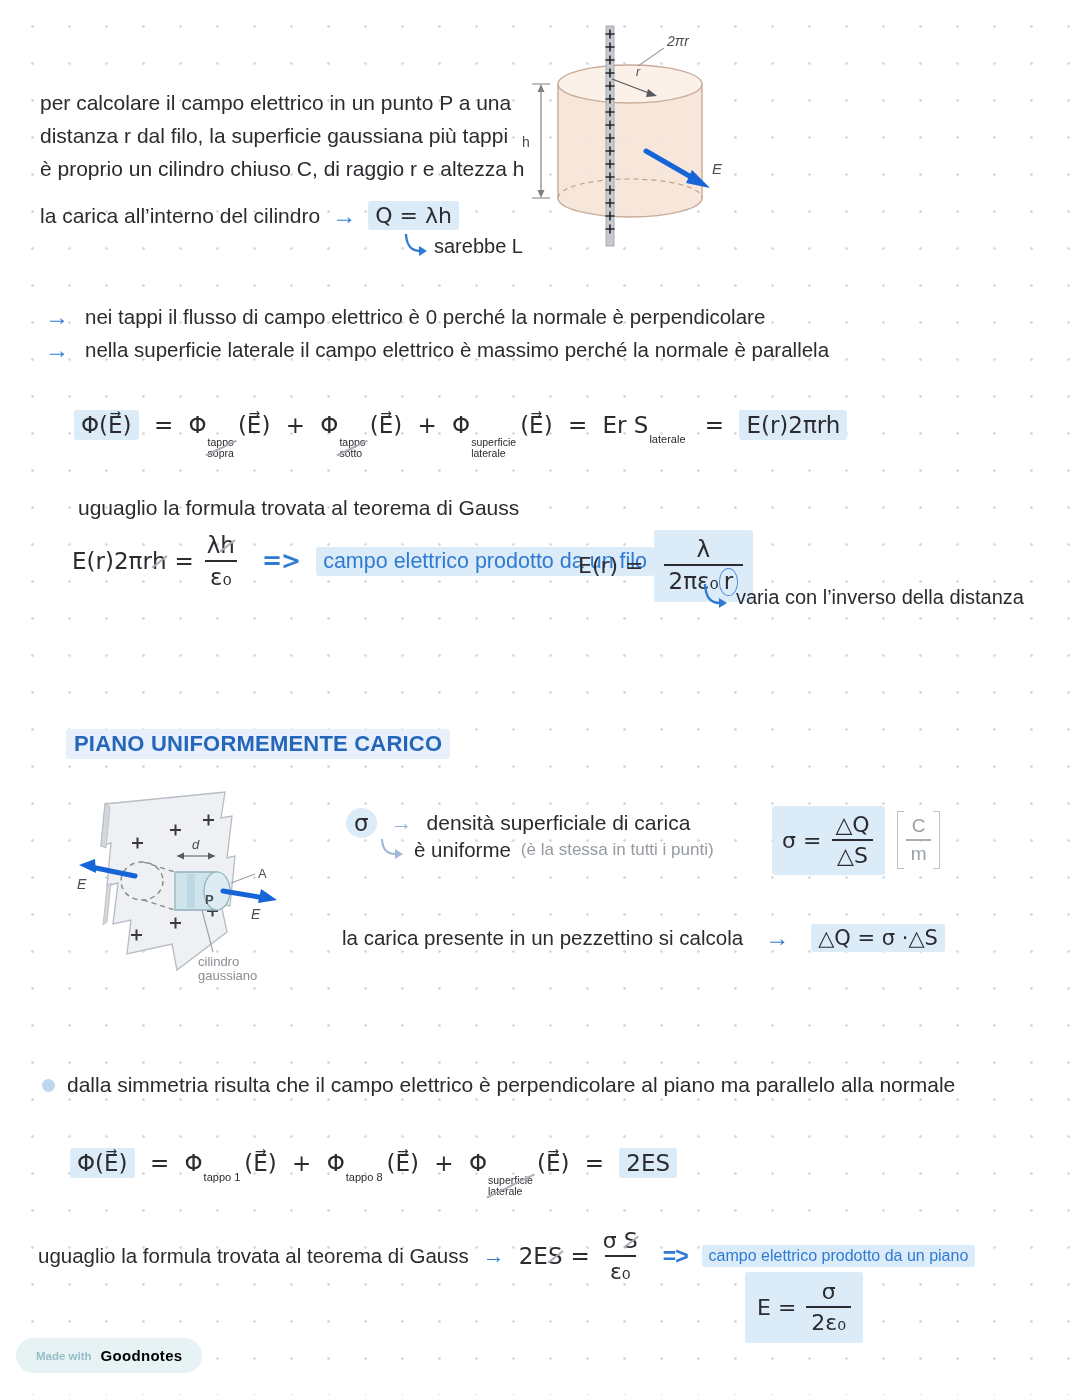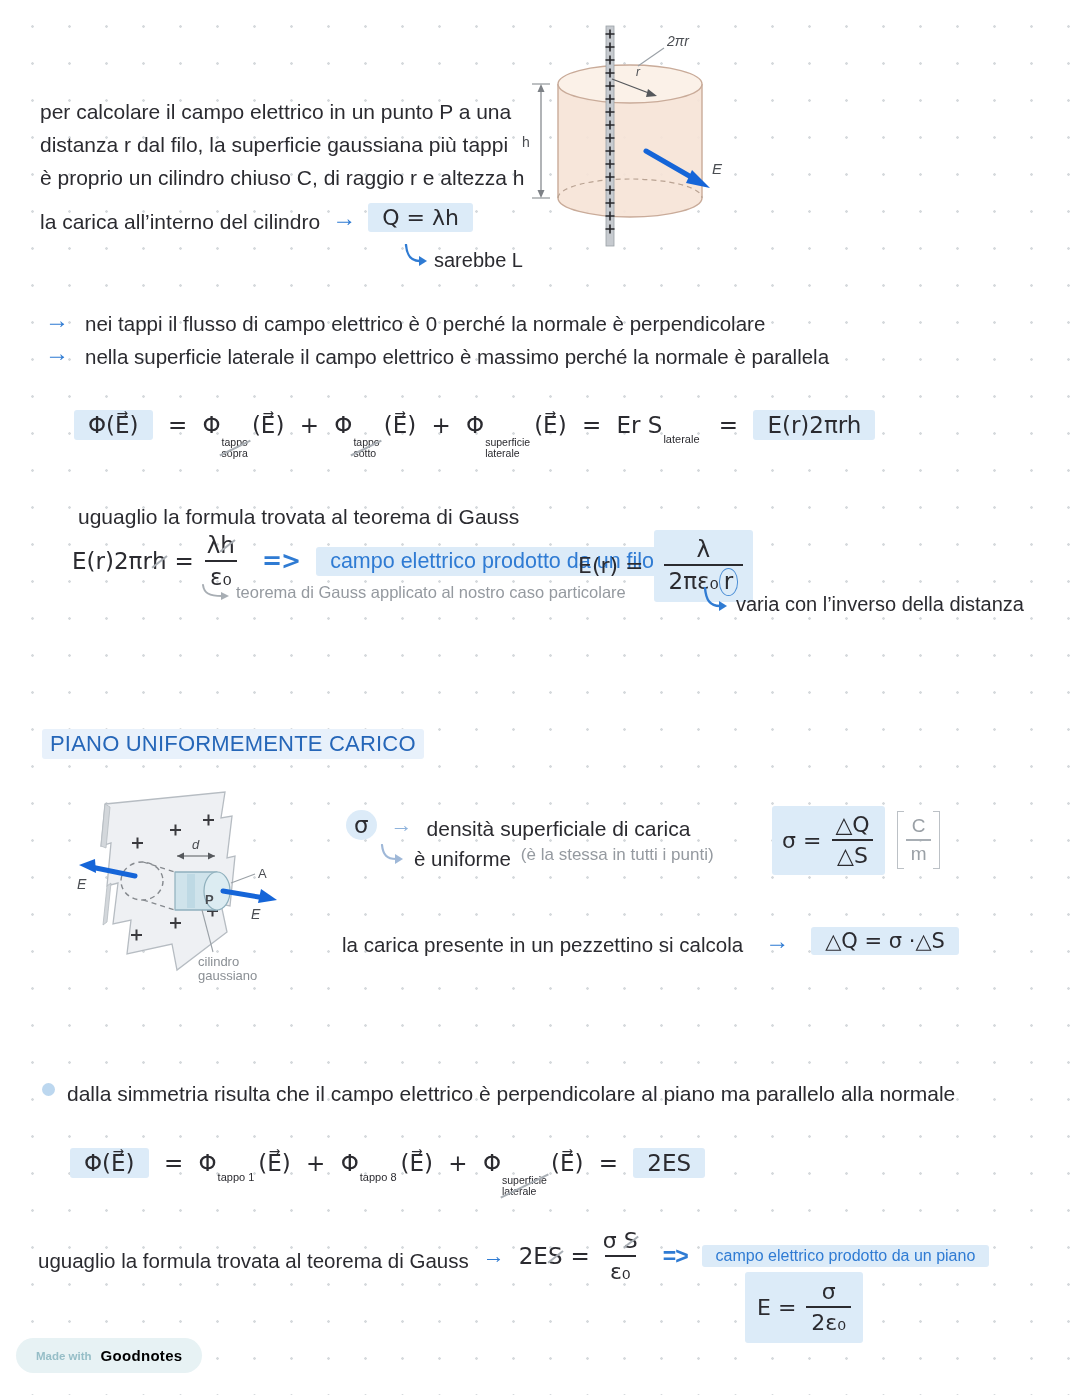--- a/index.html
+++ b/index.html
@@ -6,24 +6,24 @@
   html,body { background:#ffffff; }
   .page {
     position:relative; width:1080px; height:1395px; overflow:hidden;
     background-color:#ffffff;
     background-image:radial-gradient(circle, #d6dadd 1.2px, transparent 1.5px);
     background-size:37px 37px; background-position:14px 8px;
     font-family:"Liberation Sans", sans-serif;
     color:#2b2b30;
   }
   .abs { position:absolute; white-space:nowrap; }
-  .txt { font-size:21px; color:#2b2b30;margin-top:9px; }
+  .txt { font-size:21px; color:#2b2b30; }
   .small-gray { font-size:16.5px; color:#959aa0; }
   .blue { color:#2f7bd3; }
-  .hl { background:#dcebf8; border-radius:3px; padding:2px 14px; }
+  .hl { background:#dcebf8; border-radius:3px; padding:2px 7px; }
   .hl-soft { background:#e8f1fb; border-radius:3px; padding:2px 8px; }
   .arrow { color:#2f7bd3; font-weight:700; }
   .arrow-soft { color:#8fb3dc; font-weight:700; }
   .implies { color:#2f7bd3; font-weight:700; letter-spacing:-1px; margin:0 6px; }
   .formula { font-family:"DejaVu Sans", sans-serif; font-size:23px; }
   .frow { display:flex; align-items:center; }
   .para { line-height:33px; white-space:normal; width:520px; }
   .subs2 { display:inline-flex; flex-direction:column; align-items:flex-start;
            font-size:10.5px; line-height:1.08; transform:translateY(13px);
            margin:0 4px 0 1px; font-family:"Liberation Sans", sans-serif; }
@@ -40,21 +40,21 @@
   .frac .num { padding:0 5px 2px; }
   .frac .den { border-top:2px solid #2b2b30; padding:2px 5px 0; }
   .frac.gray .den { border-top-color:#a8aeb4; }
   .circled { display:inline-block; border:1.8px solid #4d8fd6; border-radius:50%;
              padding:0 4px; line-height:1.1; }
   .units { position:relative; color:#9aa0a6; padding:4px 9px; margin-left:12px; font-size:19px; }
   .units::before, .units::after { content:""; position:absolute; top:0; bottom:0; width:6px;
              border-top:1.6px solid #bcc1c6; border-bottom:1.6px solid #bcc1c6; }
   .units::before { left:0; border-left:1.6px solid #bcc1c6; }
   .units::after  { right:0; border-right:1.6px solid #bcc1c6; }
-  .title { font-size:22px; font-weight:400; color:#2566b8; letter-spacing:0.2px; }
+  .title { font-size:22px; font-weight:700; color:#2566b8; letter-spacing:0.2px;margin-left:24px; }
   .dot-bullet { width:13px; height:13px; border-radius:50%; background:#bcd7ef; display:inline-block; }
   .pill { display:flex; align-items:center; gap:9px; background:#e7f2f4;
           border-radius:22px; padding:9px 20px; }
   .pill .made { font-size:11.5px; color:#96bec7; font-weight:600; }
   .pill .brand { font-size:15px; color:#000000; font-weight:700; letter-spacing:0.3px;text-align:center; }
   .fig-label { font-family:"Liberation Sans", sans-serif; fill:#4a4d52; }
   .caption { fill:#8a8f94; }
 </style>
 </head>
 <body>
@@ -65,21 +65,21 @@
     <div>per calcolare il campo elettrico in un punto P a una</div>
     <div>distanza r dal filo, la superficie gaussiana più tappi</div>
     <div>è proprio un cilindro chiuso C, di raggio r e altezza h</div>
   </div>
 
   <div class="abs frow" style="left:40px; top:201px;">
     <span class="txt">la carica all’interno del cilindro</span>
     <span class="arrow" style="font-size:24px; margin:0 12px;">→</span>
     <span class="hl formula" style="font-size:22px;">Q = λh</span>
   </div>
-  <div class="abs frow" style="left:402px; top:240px;">
+  <div class="abs frow" style="left:402px; top:234px;">
     <svg width="26" height="24" viewBox="0 0 26 24">
       <path d="M4,1 C5,12 9,17 18,17" fill="none" stroke="#2f7bd3" stroke-width="2.4" stroke-linecap="round"></path>
       <path d="M17 12 L25 17 L17 22 Z" fill="#2f7bd3"></path>
     </svg>
     <span class="txt" style="margin-left:6px; font-size:20px;">sarebbe L</span>
   </div>
 
   <svg class="abs" style="left:520px; top:22px;" width="260" height="228" viewBox="0 0 260 228">
 
     <path d="M38,62 L38,176 A72,19 0 0 0 182,176 L182,62" fill="#f6e4d7" fill-opacity="0.92" stroke="#c9ab99" stroke-width="1.4"></path>
@@ -153,27 +153,20 @@
   <div class="abs frow formula" style="left:72px; top:532px;">
     <span><span>E(r)2πr</span><span class="struck-ch">h</span></span>
     <span style="margin:0 8px;">=</span>
     <span class="frac">
       <span class="num"><span>λ</span><span class="struck-ch">h</span></span>
       <span class="den">ε₀</span>
     </span>
     <span class="implies" style="font-size:24px; margin:0 16px 0 22px;">=&gt;</span>
     <span class="hl blue" style="font-family:'Liberation Sans',sans-serif; font-size:21.5px;">campo elettrico prodotto da un filo</span>
   </div>
-  <div class="abs frow" style="left:200px; top:583px;">
-    <svg width="30" height="18" viewBox="0 0 30 18">
-      <path d="M3,1 C4,9 9,12 22,12" fill="none" stroke="#a8aeb4" stroke-width="2" stroke-linecap="round"></path>
-      <path d="M21 8 L29 12 L21 16 Z" fill="#a8aeb4"></path>
-    </svg>
-    <span class="small-gray" style="margin-left:6px;">teorema di Gauss applicato al nostro caso particolare</span>
-  </div>
 
   <div class="abs frow formula" style="left:578px; top:530px;">
     <span style="font-size:22px; margin-right:10px;">E(r) =</span>
     <span class="hl" style="padding:6px 10px;">
       <span class="frac">
         <span class="num">λ</span>
         <span class="den"><span>2πε₀</span><span class="circled">r</span></span>
       </span>
     </span>
   </div>

